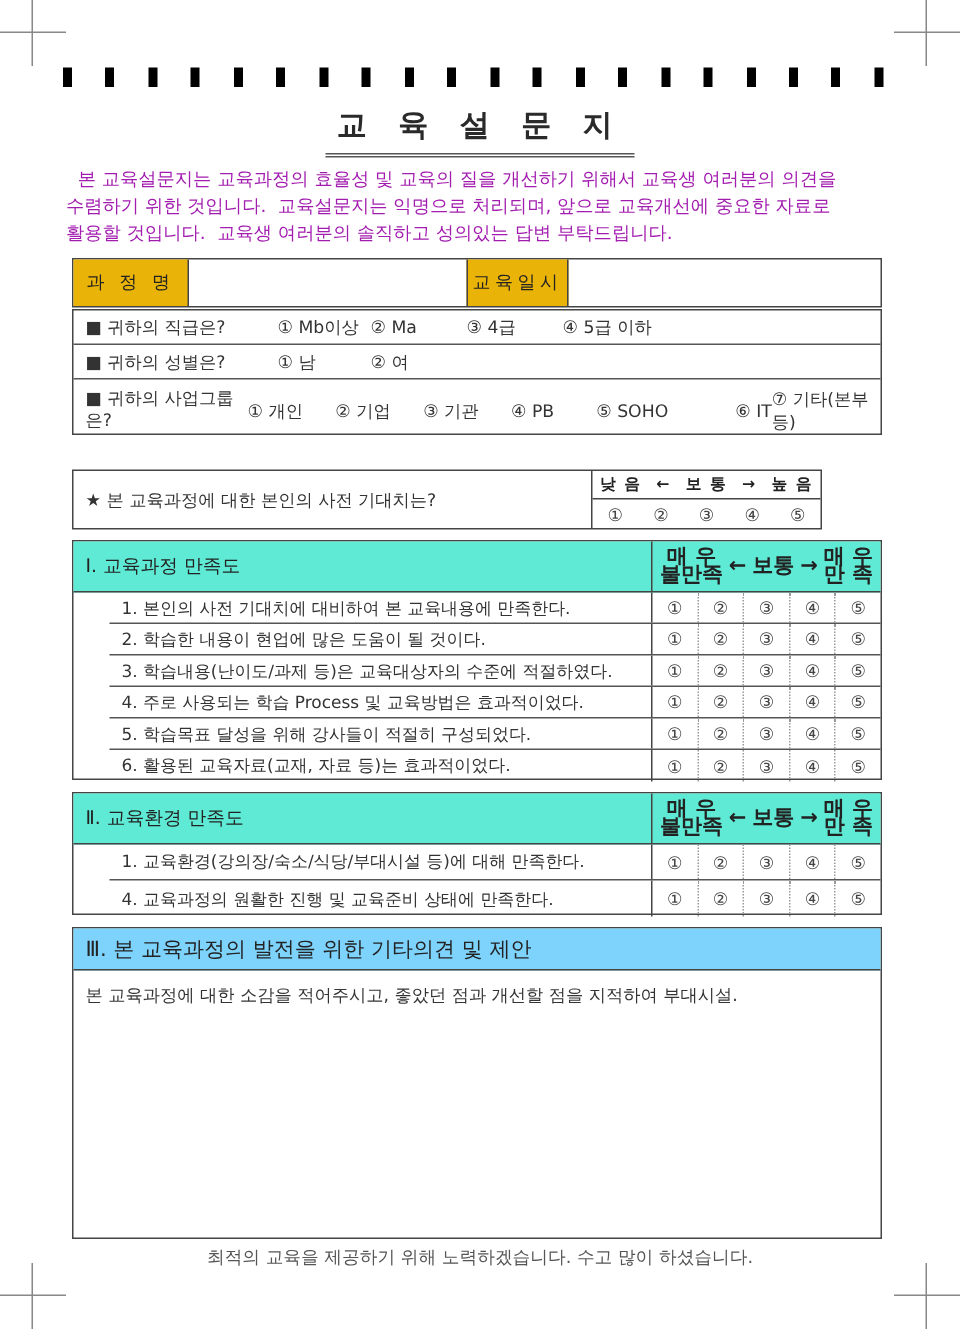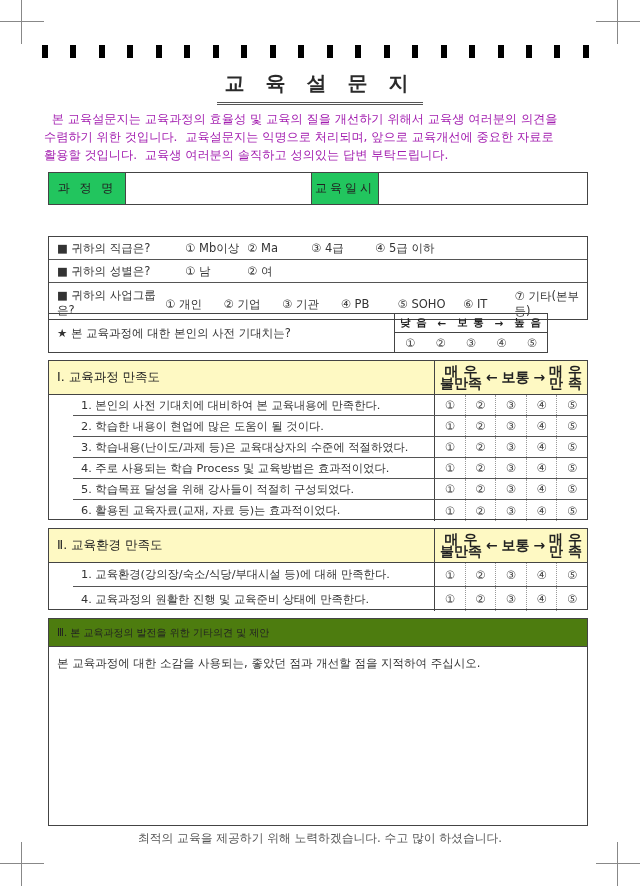--- a/index.html
+++ b/index.html
@@ -34,67 +34,67 @@
 
   
   .intro {
     position:absolute; left:44px; top:110px; width:556px;
     font-size:12.2px; line-height:18px; white-space:pre-wrap; color:#a21caf;
   }
 
   
   .course-box { position:absolute; left:48px; top:172px; width:540px; height:33px; border:1px solid #444; display:flex; }
   .cell-label {
-    background:#22c55e; display:flex; align-items:center; justify-content:center;
+    background:#eab308; display:flex; align-items:center; justify-content:center;
     font-size:12px; letter-spacing:3px; color:#222;
   }
   .cell-label.l1 { width:77px; border-right:1px solid #444; }
   .cell-label.l2 { width:68px; border-left:1px solid #444; border-right:1px solid #444; }
   .cell-value.v1 { width:185px; }
   .cell-value.v2 { flex:1; }
 
   
-  .demo-box { position:absolute; left:48px; top:236px; width:540px; height:84px; border:1px solid #444; font-size:11.5px; }
+  .demo-box { position:absolute; left:48px; top:206px; width:540px; height:84px; border:1px solid #444; font-size:11.5px; }
   .demo-row { display:flex; align-items:center; padding-left:8px; height:23px; border-bottom:1px solid #555; }
   .demo-row .demo-q { width:128px; }
   .demo-row3 { height:36px; padding:3px 0 0 8px; }
   .demo-row3 .demo-q { display:block; }
   .demo-opts { display:flex; align-items:center; padding-left:6px; margin-top:3px; }
   .opt { display:inline-block; }
-  .w62 { width:62px; } .w64 { width:64px; } .w68 { width:68px; } .w66 { width:66px; } .w76 { width:76px; } .w60 { width:60px; }
+  .w62 { width:62px; } .w64 { width:64px; } .w68 { width:68px; } .w66 { width:66px; } .w76 { width:76px; } .w60 { width:60px;text-align:right; }
 
   
   .scale-col { width:152px; display:flex; }
   .circle-cell { flex:1; display:flex; align-items:center; justify-content:center; font-size:11.5px; color:#444; }
   .dotted .circle-cell + .circle-cell { border-left:1px dotted #999; }
 
   
   .exp-box { position:absolute; left:48px; top:313px; width:500px; height:40px; border:1px solid #444; display:flex; }
   .exp-q { flex:1; display:flex; align-items:center; padding-left:8px; font-size:11.5px; border-right:1px solid #444; }
   .exp-scale { width:152px; display:flex; flex-direction:column; }
   .exp-head { height:19px; display:flex; align-items:center; justify-content:space-between; padding:0 5px; font-size:10.5px; font-weight:bold; color:#222; border-bottom:1px solid #444; letter-spacing:1px; }
   .exp-circles { flex:1; display:flex; }
 
   
   .sec-box { position:absolute; left:48px; width:540px; border:1px solid #444; }
   .sec1 { top:360px; height:160px; }
   .sec2 { top:528px; height:82px; }
-  .sec-head { display:flex; height:34px; background:#fef9c3; border-bottom:1px solid #444; }
+  .sec-head { display:flex; height:34px; background:#5eead4; border-bottom:1px solid #444; }
   .sec-title { flex:1; display:flex; align-items:center; padding-left:8px; font-size:12.5px; color:#222; border-right:1px solid #444; }
   .rate-head { width:152px; display:flex; align-items:center; justify-content:space-between; padding:0 5px; font-size:14px; line-height:11.5px; font-weight:bold; color:#222; }
   .rate-stack { display:flex; flex-direction:column; align-items:center; }
   .q-row { display:flex; border-bottom:1px solid #555;margin-left:24px; }
   .sec1 .q-row { height:21px; }
   .sec2 .q-row { height:24px; }
   .q-row:last-child { border-bottom:none; }
   .q-text { flex:1; display:flex; align-items:center; padding-left:8px; font-size:11.3px; border-right:1px solid #444; }
 
   
   .sec3 { position:absolute; left:48px; top:618px; width:540px; height:208px; border:1px solid #444; }
-  .sec3-head { height:28px; background:#4d7c0f; border-bottom:1px solid #444; display:flex; align-items:center; padding-left:8px; font-size:10px; color:#222; }
+  .sec3-head { height:28px; background:#7dd3fc; border-bottom:1px solid #444; display:flex; align-items:center; padding-left:8px; font-size:14px; color:#222; }
   .sec3-body { height:180px; padding:9px 8px; font-size:11.5px; color:#333; }
 
   
   .footer { position:absolute; top:831px; left:0; width:100%; text-align:center; font-size:11.8px; color:#555; }
 </style>
 </head>
 <body>
 
 <div class="page">
 
@@ -302,19 +302,19 @@
           <span class="circle-cell">③</span>
           <span class="circle-cell">④</span>
           <span class="circle-cell">⑤</span>
         </div>
       </div>
   </div>
 
   <div class="sec3">
     <div class="sec3-head">Ⅲ. 본 교육과정의 발전을 위한 기타의견 및 제안</div>
     <div class="sec3-body">
-      <span>본 교육과정에 대한 소감을 사용되는, 좋았던 점과 개선할 점을 지적하여 주십시오.</span>
+      <span>본 교육과정에 대한 소감을 적어주시고, 좋았던 점과 개선할 점을 지적하여 부대시설.</span>
     </div>
   </div>
 
   <div class="footer">최적의 교육을 제공하기 위해 노력하겠습니다.  수고 많이 하셨습니다.</div>
 
 </div>
 
 </body></html>

